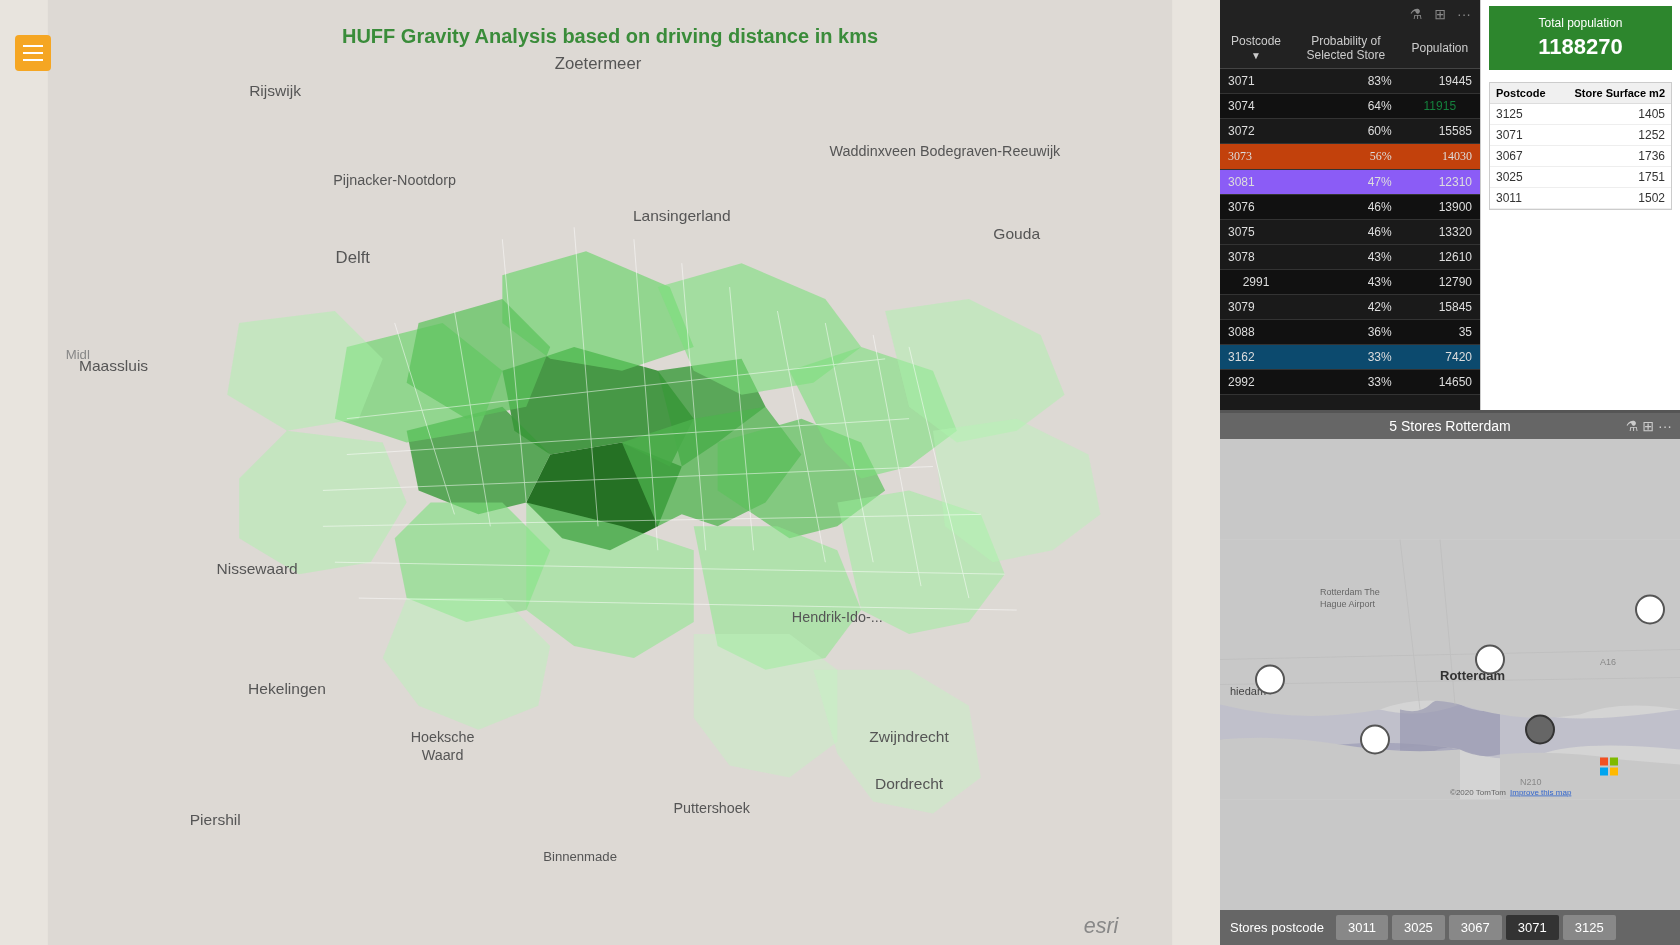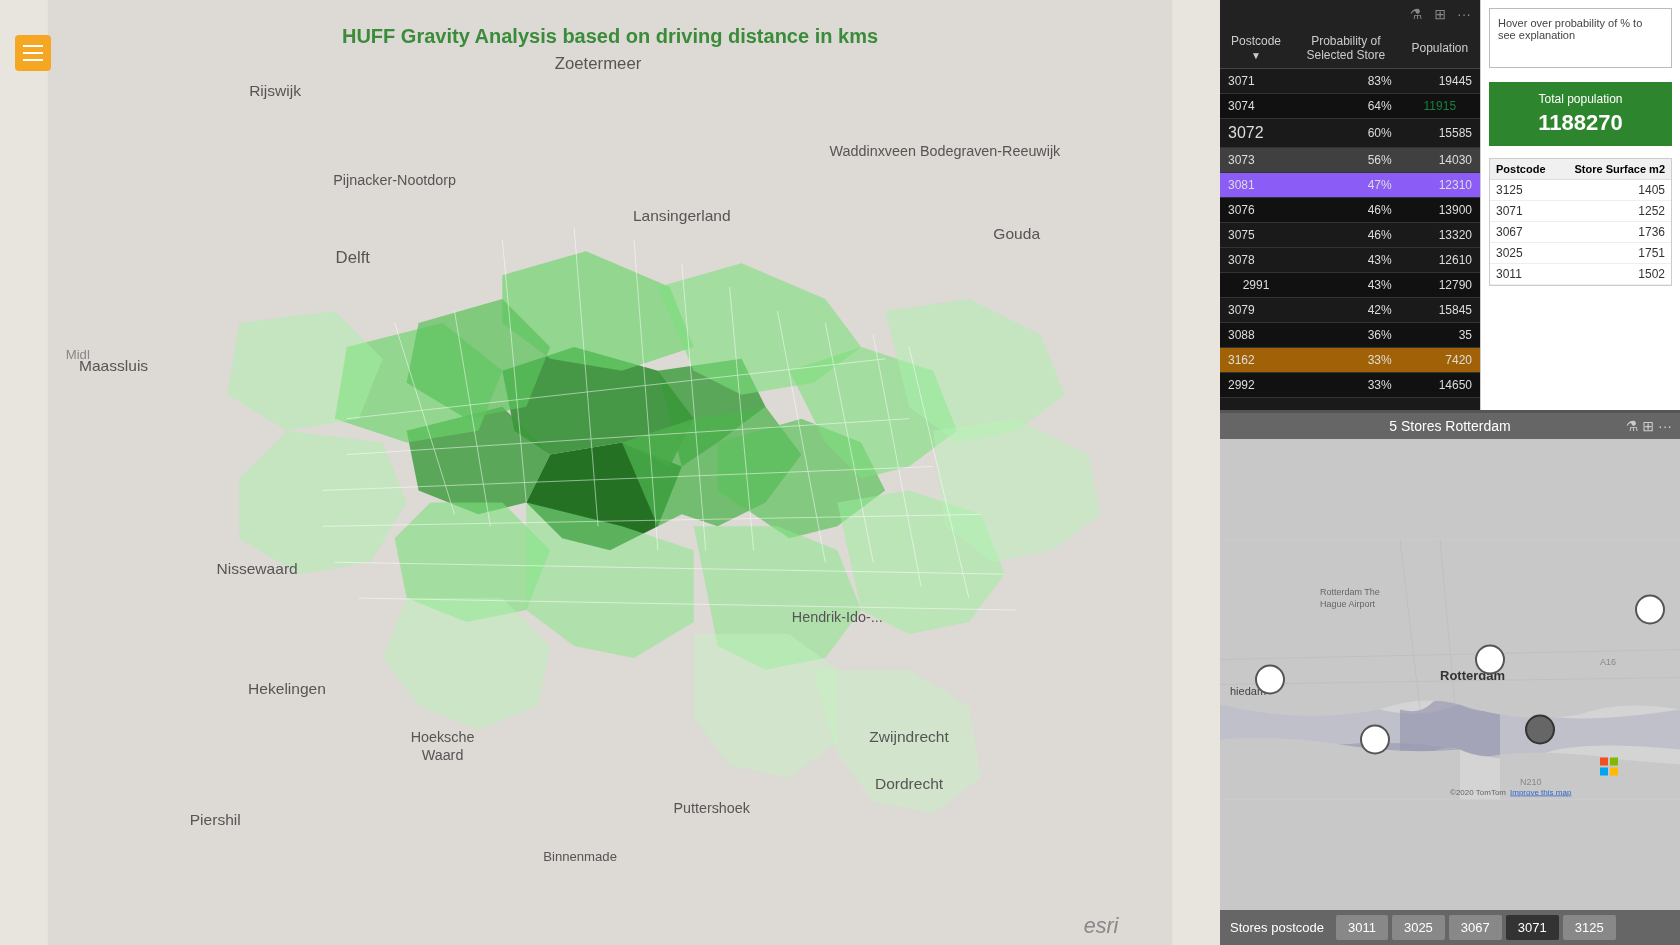--- a/index.html
+++ b/index.html
@@ -154,25 +154,25 @@
       <td style="color:#ddd; padding:5px 8px; text-align:left; font-size:12px;">3071</td>
       <td style="color:#ddd; padding:5px 8px; text-align:right; font-size:12px;">83%</td>
       <td style="color:#ddd; padding:5px 8px; text-align:right; font-size:12px;">19445</td>
     </tr>
                 <tr style="background: rgb(17, 17, 17); border-bottom: 1px solid rgb(51, 51, 51);">
       <td style="color:#ddd; padding:5px 8px; text-align:left; font-size:12px;">3074</td>
       <td style="color:#ddd; padding:5px 8px; text-align:right; font-size:12px;">64%</td>
       <td style="color:#15803d; padding:5px 8px; text-align:center; font-size:12px;">11915</td>
     </tr>
                 <tr style="background: rgb(26, 26, 26); border-bottom: 1px solid rgb(51, 51, 51);">
-      <td style="color:#ddd; padding:5px 8px; text-align:left; font-size:16px;">3072</td>
+      <td style="color:#ddd; padding:5px 8px; text-align:left; font-size:12px;">3072</td>
       <td style="color:#ddd; padding:5px 8px; text-align:right; font-size:12px;">60%</td>
       <td style="color:#ddd; padding:5px 8px; text-align:right; font-size:12px;">15585</td>
     </tr>
-                <tr style="background: #404040; border-bottom: 1px solid rgb(51, 51, 51);">
+                <tr style="background: #c2410c; border-bottom: 1px solid rgb(51, 51, 51); font-family: Liberation Serif, serif;">
       <td style="color:#ddd; padding:5px 8px; text-align:left; font-size:12px;">3073</td>
       <td style="color:#ddd; padding:5px 8px; text-align:right; font-size:12px;">56%</td>
       <td style="color:#ddd; padding:5px 8px; text-align:right; font-size:12px;">14030</td>
     </tr>
                 <tr style="background: #8b5cf6; border-bottom: 1px solid rgb(51, 51, 51);">
       <td style="color:#ddd; padding:5px 8px; text-align:left; font-size:12px;">3081</td>
       <td style="color:#ddd; padding:5px 8px; text-align:right; font-size:12px;">47%</td>
       <td style="color:#ddd; padding:5px 8px; text-align:right; font-size:12px;">12310</td>
     </tr>
                 <tr style="background: rgb(17, 17, 17); border-bottom: 1px solid rgb(51, 51, 51);">
@@ -198,40 +198,37 @@
                 <tr style="background: rgb(26, 26, 26); border-bottom: 1px solid rgb(51, 51, 51);">
       <td style="color:#ddd; padding:5px 8px; text-align:left; font-size:12px;">3079</td>
       <td style="color:#ddd; padding:5px 8px; text-align:right; font-size:12px;">42%</td>
       <td style="color:#ddd; padding:5px 8px; text-align:right; font-size:12px;">15845</td>
     </tr>
                 <tr style="background: rgb(17, 17, 17); border-bottom: 1px solid rgb(51, 51, 51);">
       <td style="color:#ddd; padding:5px 8px; text-align:left; font-size:12px;">3088</td>
       <td style="color:#ddd; padding:5px 8px; text-align:right; font-size:12px;">36%</td>
       <td style="color:#ddd; padding:5px 8px; text-align:right; font-size:12px;">35</td>
     </tr>
-                <tr style="background: #a16207; border-bottom: 1px solid rgb(51, 51, 51); margin-left: 40px;">
+                <tr style="background: #0c4a6e; border-bottom: 1px solid rgb(51, 51, 51); margin-left: 40px;">
       <td style="color:#ddd; padding:5px 8px; text-align:left; font-size:12px;">3162</td>
       <td style="color:#ddd; padding:5px 8px; text-align:right; font-size:12px;">33%</td>
       <td style="color:#ddd; padding:5px 8px; text-align:right; font-size:12px;">7420</td>
     </tr>
                 <tr style="background: rgb(17, 17, 17); border-bottom: 1px solid rgb(51, 51, 51);">
       <td style="color:#ddd; padding:5px 8px; text-align:left; font-size:12px;">2992</td>
       <td style="color:#ddd; padding:5px 8px; text-align:right; font-size:12px;">33%</td>
       <td style="color:#ddd; padding:5px 8px; text-align:right; font-size:12px;">14650</td>
     </tr>
               </tbody>
           </table>
         </div>
       </div>
 
       <div style="width:200px; background:white; display:flex; flex-direction:column; border-left:1px solid #ccc;">
 
-        <div style="margin:8px; padding:8px; border:1px solid #bbb; font-size:11px; color:#444; min-height:60px;">
-          <span>Hover over probability of % to see explanation</span>
-        </div>
 
         <div style="margin:6px 8px; background:#2d862d; padding:10px; text-align:center; color:white;">
           <div style="font-size:12px; margin-bottom:4px;">Total population</div>
           <div style="font-size:22px; font-weight:bold;">1188270</div>
         </div>
 
         <div style="margin:6px 8px; border:1px solid #ccc;">
           <div style="display:flex; justify-content:space-between; padding:4px 6px; background:#f0f0f0; border-bottom:1px solid #ddd; font-size:11px; font-weight:bold;">
             <span>Postcode</span>
             <span>Store Surface m2</span>

